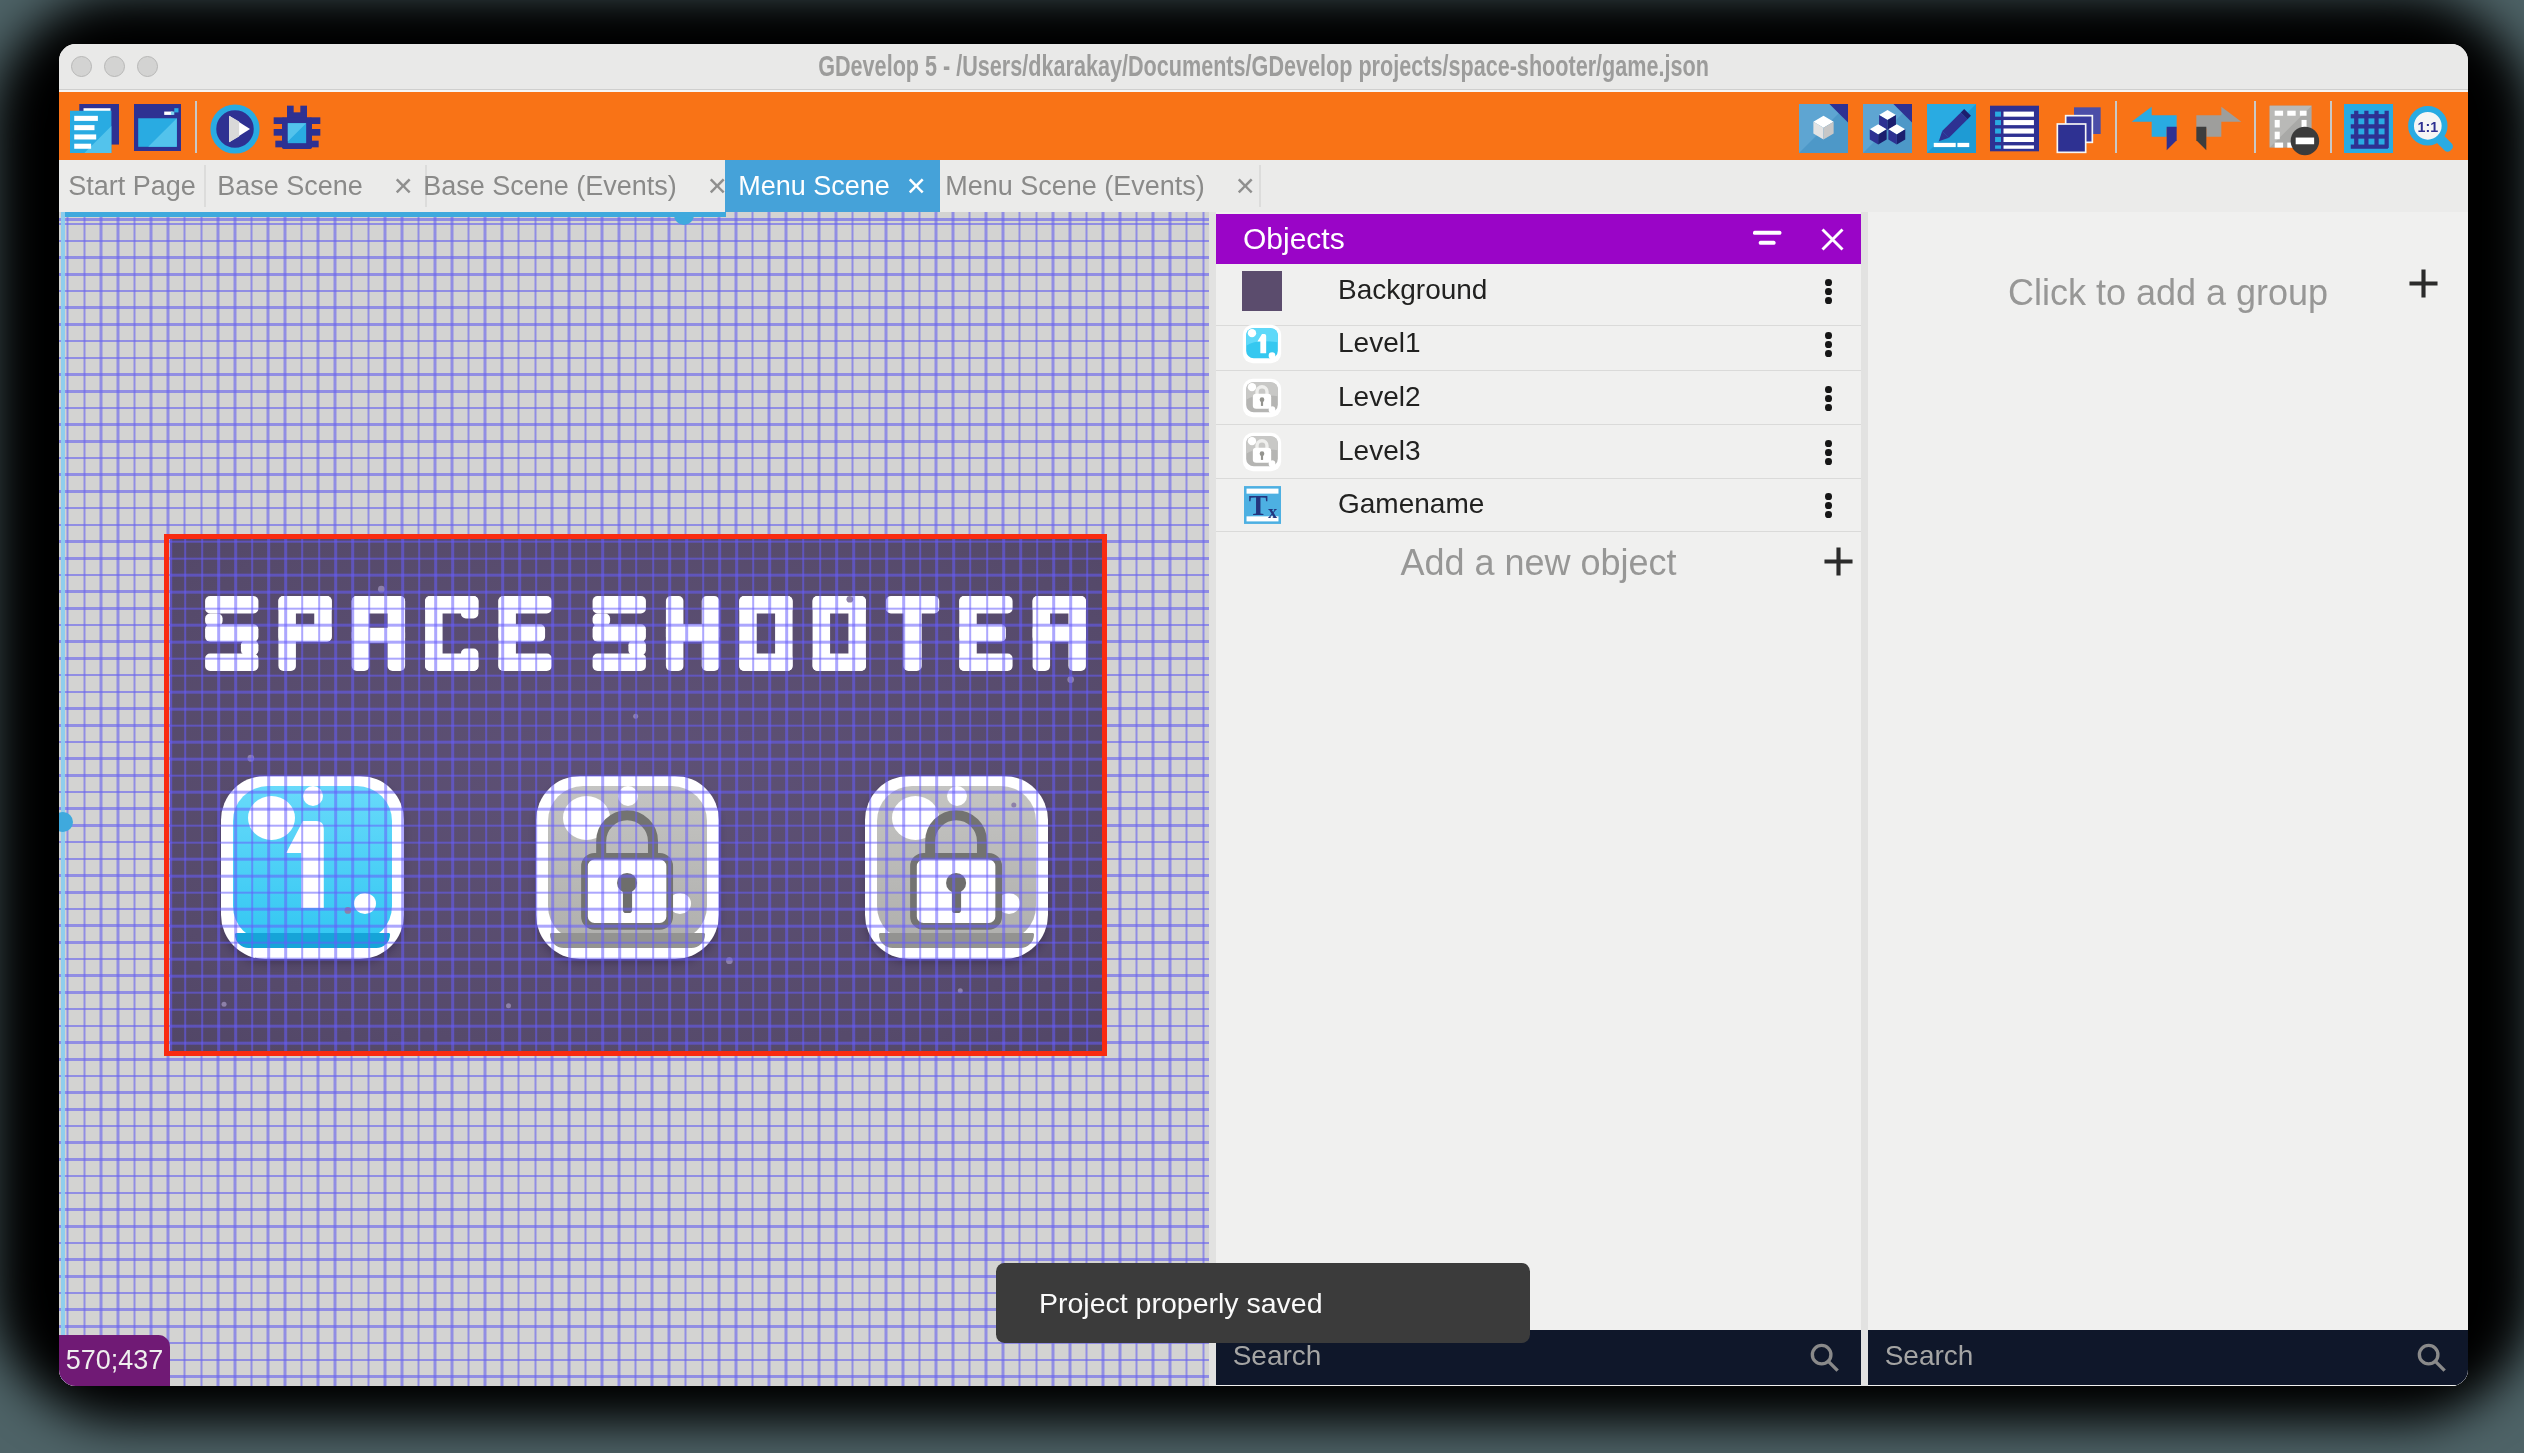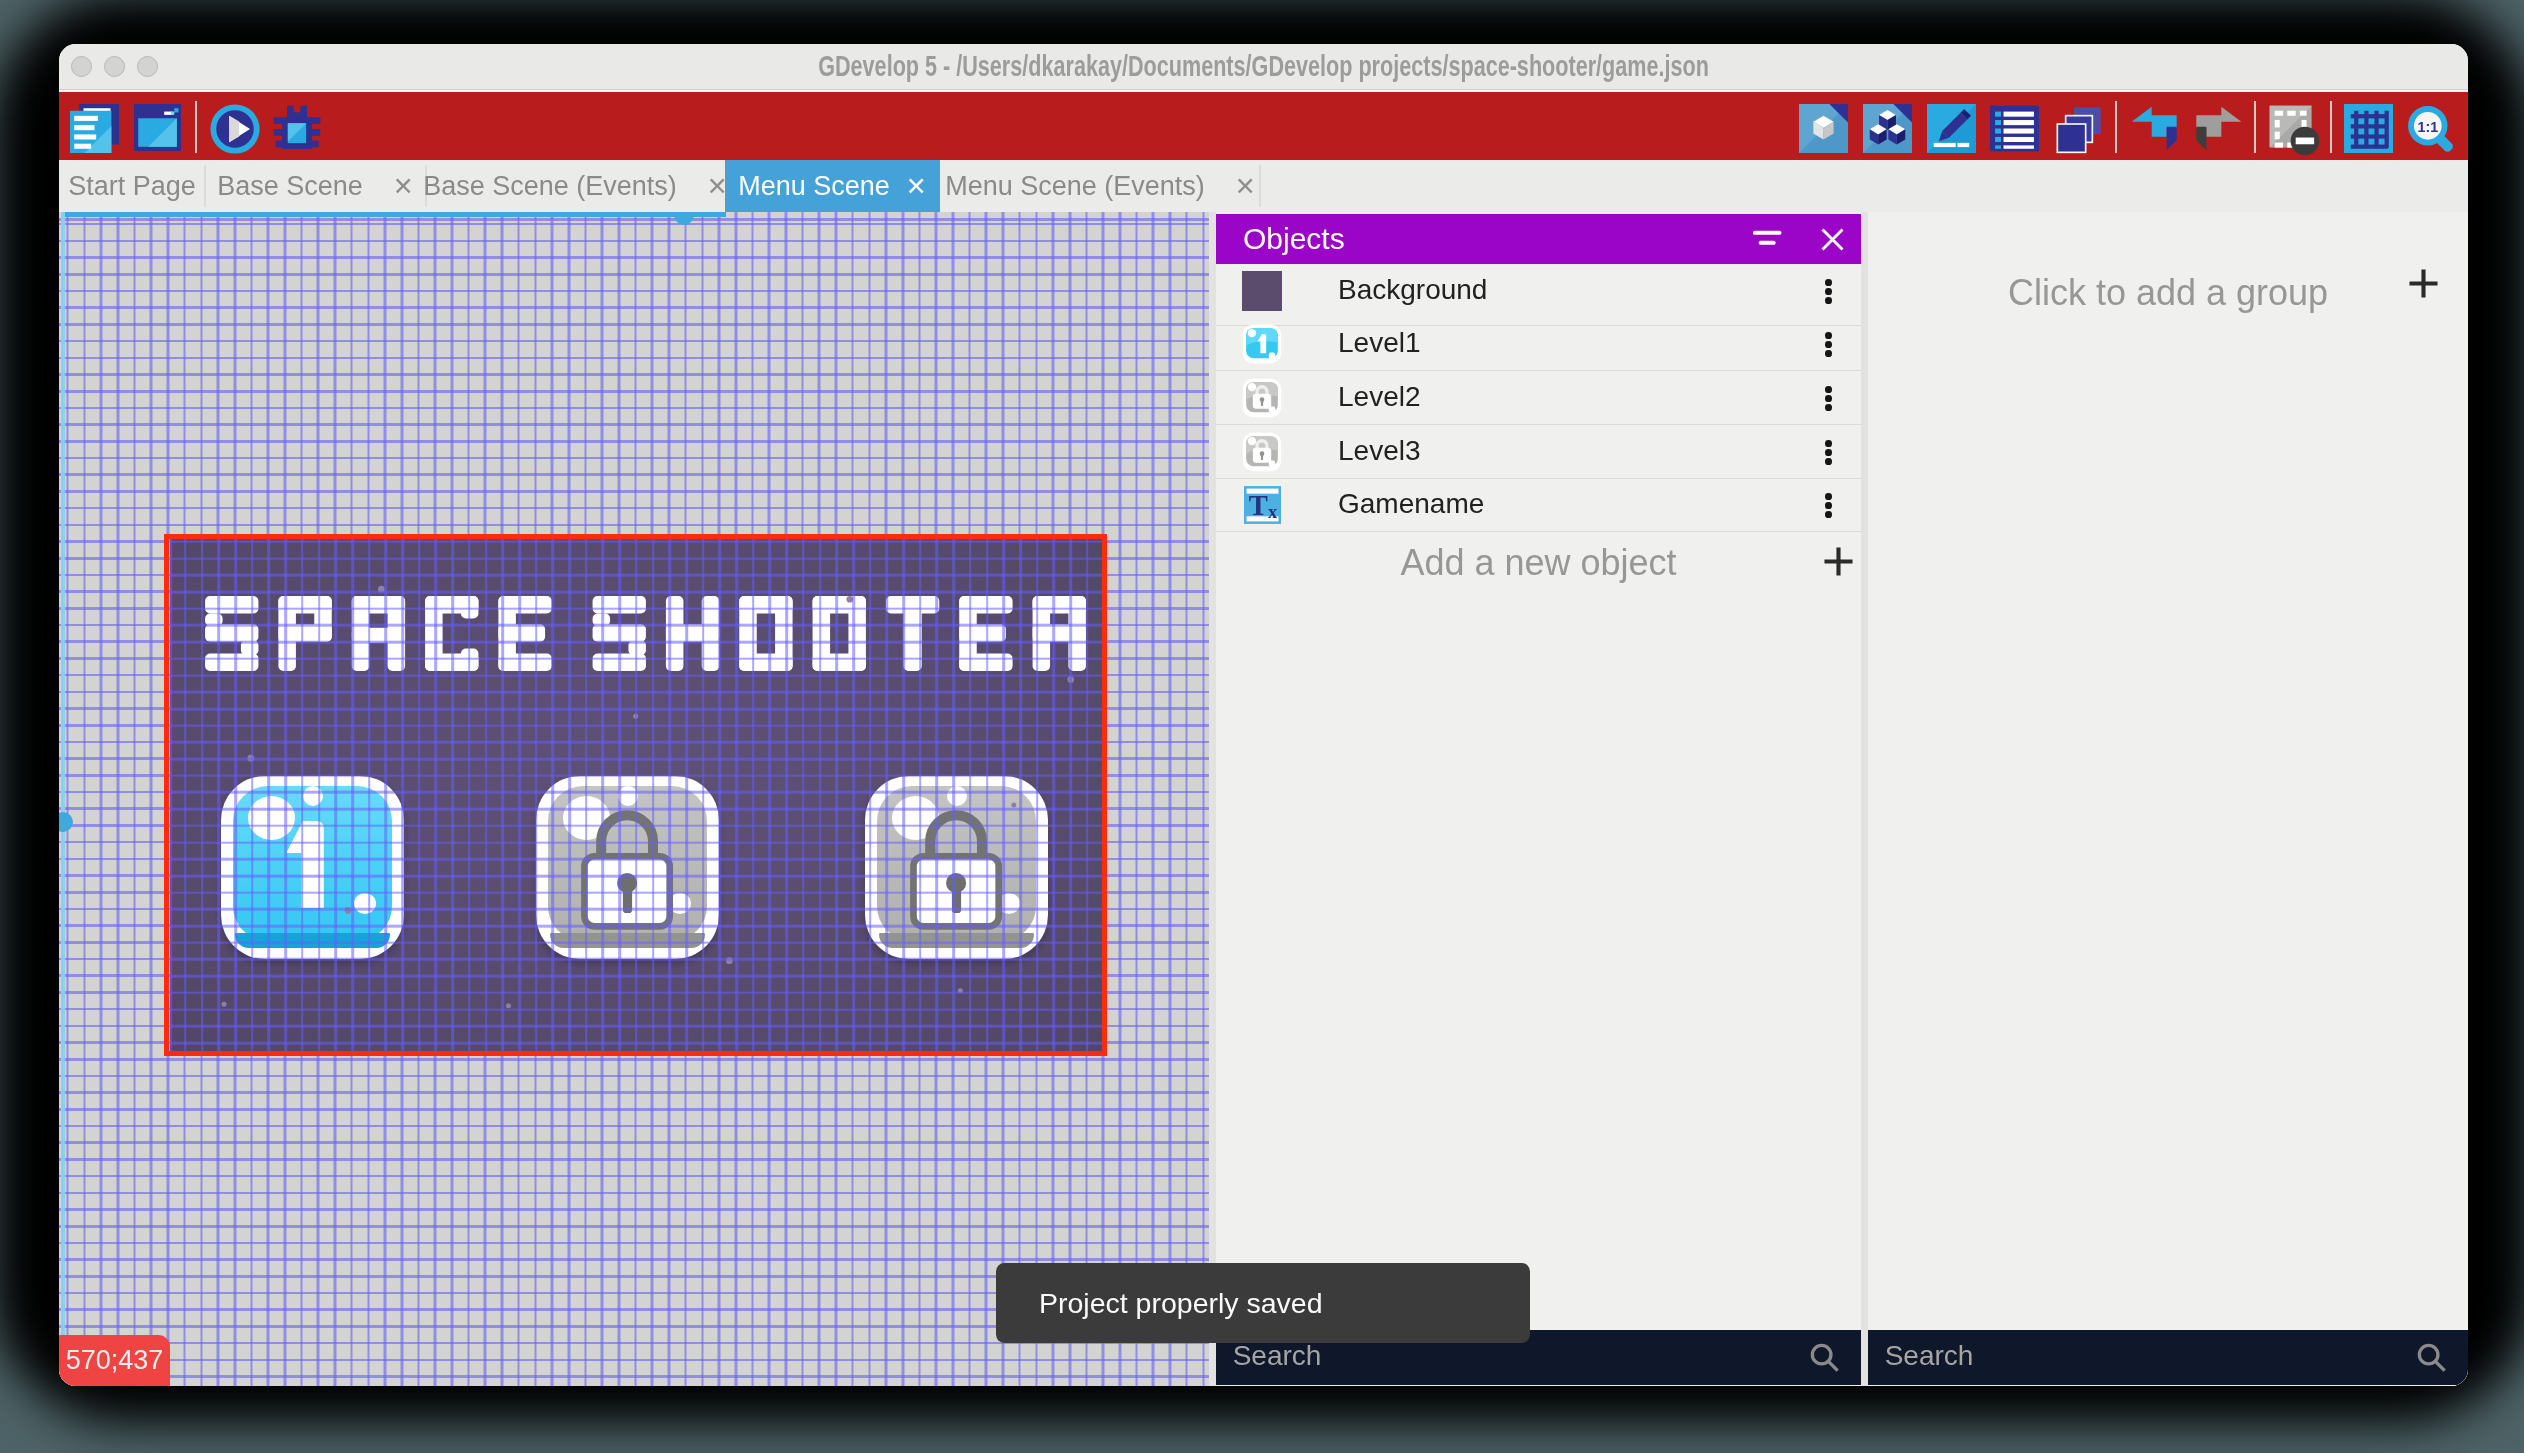--- a/index.html
+++ b/index.html
@@ -7,21 +7,21 @@
 #shadow { position:absolute; left:-8.4px; top:-6.7px; width:2542px; height:1430px; background:#000; border-radius:134px; filter:blur(23.4px); }
 #win { position:absolute; left:59px; top:44px; width:2409px; height:1342px; background:#f6f6f5; border-radius:16.7px; overflow:hidden; }
 
 
 #titlebar { position:absolute; left:0; top:0; width:100%; height:46px; background:#e9e9e8; border-bottom:1.7px solid #cfcfce; }
 .tl { position:absolute; top:11.7px; width:21px; height:21px; border-radius:50%; background:#d3d3d2; border:1.3px solid #b7b7b6; }
 #title-text { position:absolute; top:0; left:0; width:100%; height:44px; line-height:44px; text-align:center; font-size:30px; font-weight:bold; color:#9c9c9b; }
 #title-text span { display:inline-block; transform:scaleX(0.72); transform-origin:50% 50%; white-space:nowrap; }
 
 
-#toolbar { position:absolute; left:0; top:48px; width:100%; height:69px; background:#b91c1c;text-decoration:underline; }
+#toolbar { position:absolute; left:0; top:48px; width:100%; height:69px; background:#f97316;text-decoration:underline; }
 .ticon { position:absolute; top:11.7px; }
 .tsep { position:absolute; top:9.2px; width:1.7px; height:52px; background:#c9c9c8; }
 
 
 #tabs { position:absolute; left:0; top:116px; width:100%; height:52px; background:#ebebea; }
 .tab { position:absolute; top:0; height:52px; display:flex; align-items:center; justify-content:center; font-size:27px; color:#8a8a89; gap:30px; white-space:nowrap; }
 .tab .x { font-size:25px; color:#8f8f8e; }
 .tab.active { background:#45a2d9; color:#fff; }
 .tab.active .x { color:#fff; }
 .tabsep { position:absolute; top:5px; width:1.7px; height:42px; background:#dcdcdb; }
@@ -54,21 +54,21 @@
 .gbtn.blue .in { background:radial-gradient(ellipse 150% 85% at 28% 150%, #18acdf 0 52%, transparent 53%), linear-gradient(#68dafa, #33c7f2); }
 .gbtn.blue .lip { background:#16a4d8; }
 .gbtn.gray .in { background:radial-gradient(ellipse 150% 85% at 28% 150%, #9a9a98 0 52%, transparent 53%), linear-gradient(#c4c4c2, #b0b0ae); }
 .gbtn.gray .lip { background:#939391; }
 .hl1 { position:absolute; left:15px; top:10px; width:47px; height:44px; border-radius:50%; background:#fff; }
 .hl2 { position:absolute; left:70px; top:0px; width:20px; height:20px; border-radius:50%; background:#fff; }
 .hl3 { position:absolute; right:16.7px; bottom:27px; width:22px; height:21px; border-radius:50%; background:#fff; }
 .cnt { position:absolute; left:0; top:0; }
 
 
-#coords { position:absolute; left:0px; top:1123px; width:111px; height:51px; background:#ef4444; border-radius:0 11.7px 0 0; color:#efefee; font-size:27px; line-height:51px; text-align:center; }
+#coords { position:absolute; left:0px; top:1123px; width:111px; height:51px; background:#701a75; border-radius:0 11.7px 0 0; color:#efefee; font-size:27px; line-height:51px; text-align:center; }
 #toast { position:absolute; left:937px; top:1219px; width:534px; height:80px; background:#3b3b3b; border-radius:8.4px; color:#fafafa; font-size:28.5px; line-height:80px; padding-left:43px; z-index:40; }
 
 
 .panel { position:absolute; top:0; height:1174px; background:#f0f0ef; }
 #objpanel { left:1157px; width:645px; }
 #grppanel { left:1809px; width:600px; }
 .phead { position:absolute; left:0; top:1.7px; width:100%; height:50px; background:#9a05c7; color:#fff; font-size:30px; }
 .phead .pt { position:absolute; left:27px; top:0; line-height:49px; }
 .row { position:absolute; left:0; width:100%; border-bottom:1.7px solid #dadad9; }
 .rlabel { position:absolute; left:122px; font-size:28px; color:#212120; }

